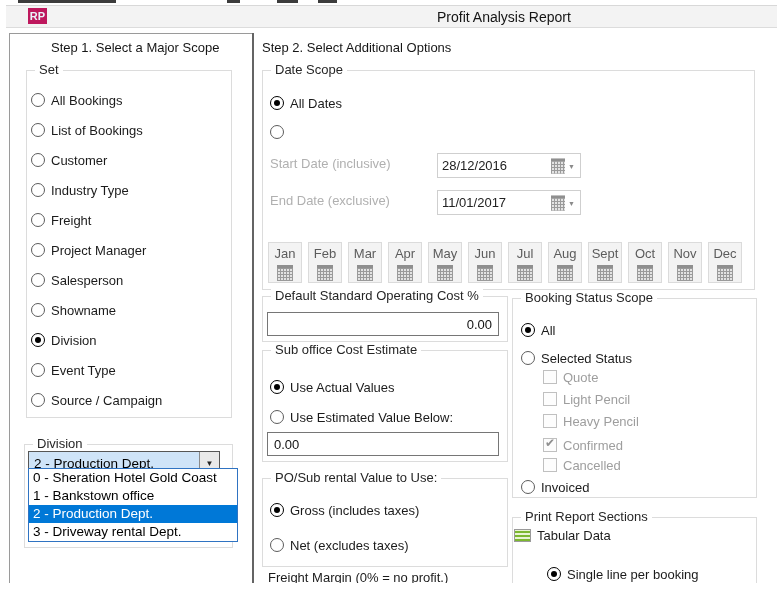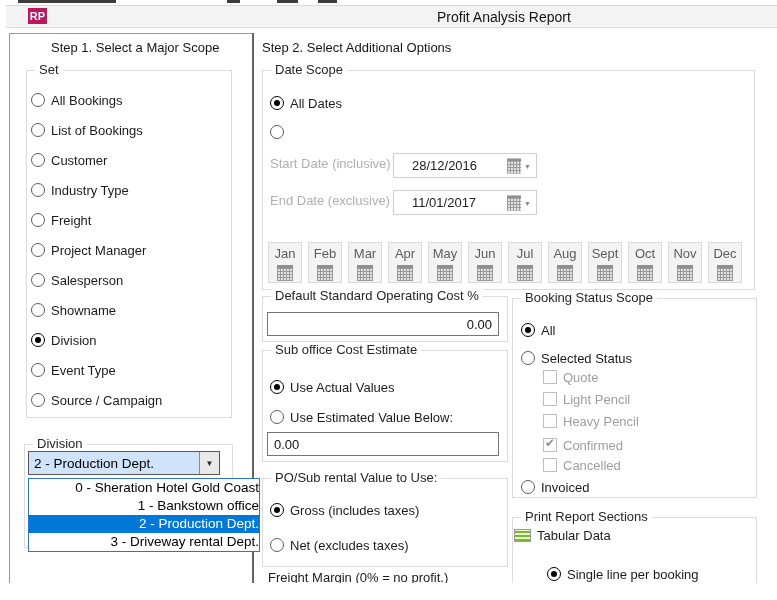--- a/index.html
+++ b/index.html
@@ -25,21 +25,21 @@
   .row{position:absolute;display:flex;align-items:center;gap:6px;height:16px;white-space:nowrap;}
   .rad{position:relative;flex:none;box-sizing:border-box;width:14px;height:14px;border:1px solid #5c5c5c;border-radius:50%;background:#fff;}
   .rad.on{border-color:#000;}
   .rad.on::after{content:"";position:absolute;left:3px;top:3px;width:6px;height:6px;border-radius:50%;background:#000;}
   .cb{position:relative;flex:none;box-sizing:border-box;width:14px;height:14px;border:1px solid #c0c0c0;background:#fdfdfd;}
   .cb.on::after{content:"\2714";position:absolute;left:1px;top:-3px;font-size:12px;color:#8f8f8f;}
   .lbl{color:#1b1b1b;}
   .lbl.dim{color:#9e9e9e;}
   .lbl.dimmer{color:#b0b0b0;}
   
-  .datefield{box-sizing:border-box;border:1px solid #cfcfcf;background:#fff;display:flex;align-items:center;padding-left:18px;color:#222;}
+  .datefield{box-sizing:border-box;border:1px solid #cfcfcf;background:#fff;display:flex;align-items:center;padding-left:4px;color:#222;margin-left:44px;}
   .dficons{position:absolute;right:5px;top:50%;transform:translateY(-50%);display:flex;align-items:center;gap:3px;}
   .calicon{width:14px;height:12px;border-top:3px solid #8f8f8f;background-color:#e3e3e3;
            background-image:repeating-linear-gradient(0deg,#9a9a9a 0 1px,transparent 1px 3px),
                             repeating-linear-gradient(90deg,#9a9a9a 0 1px,transparent 1px 3px);}
   .ddarrow{font-size:7px;color:#8a8a8a;}
   
   .numfield{box-sizing:border-box;border:1px solid #767676;background:#fff;display:flex;align-items:center;color:#111;}
   .numfield.right{justify-content:flex-end;padding-right:6px;}
   .numfield.left{justify-content:flex-start;padding-left:6px;}
   
@@ -131,21 +131,21 @@
 
   <div class="abs group" style="left:24px;top:444px;width:209px;height:104px;">
     <span class="glabel">Division</span>
   </div>
   <div class="abs combo" style="left:28px;top:451px;width:192px;height:24px;">
     <span class="combo-text">2 - Production Dept.</span>
     <span class="combo-btn">
         <span>▼</span>
       </span>
   </div>
-  <div class="abs ddlist" style="left:28px;top:478px;width:232px;height:74px;text-align:right;">
+  <div class="abs ddlist" style="left:28px;top:468px;width:210px;height:74px;">
     <div class="dditem">0 - Sheration Hotel Gold Coast</div>
     <div class="dditem">1 - Bankstown office</div>
     <div class="dditem hl">2 - Production Dept.</div>
     <div class="dditem">3 - Driveway rental Dept.</div>
   </div>
 
   <div class="abs stephead" style="left:262px;top:40px;">Step 2. Select Additional Options</div>
 
   <div class="abs group" style="left:262px;top:70px;width:493px;height:220px;">
     <span class="glabel">Date Scope</span>

